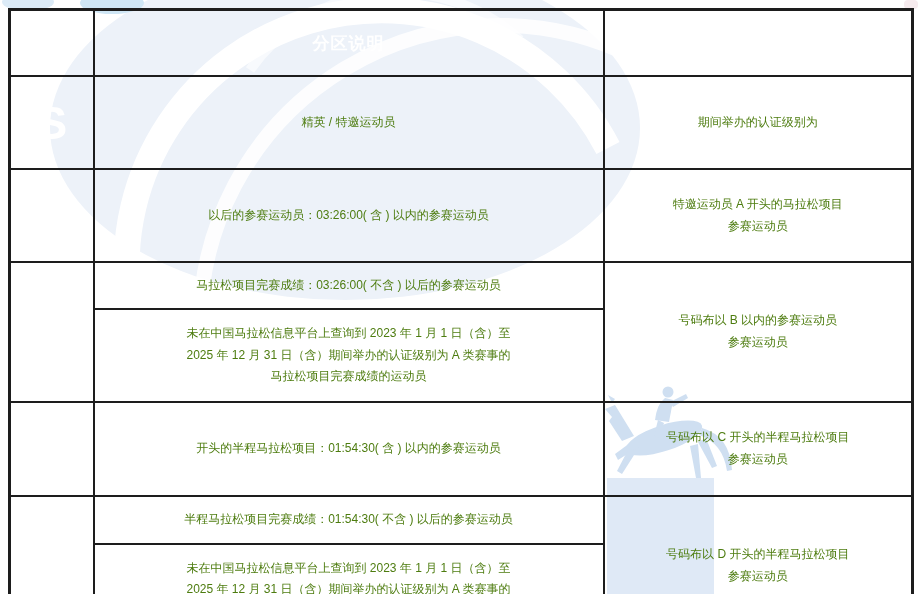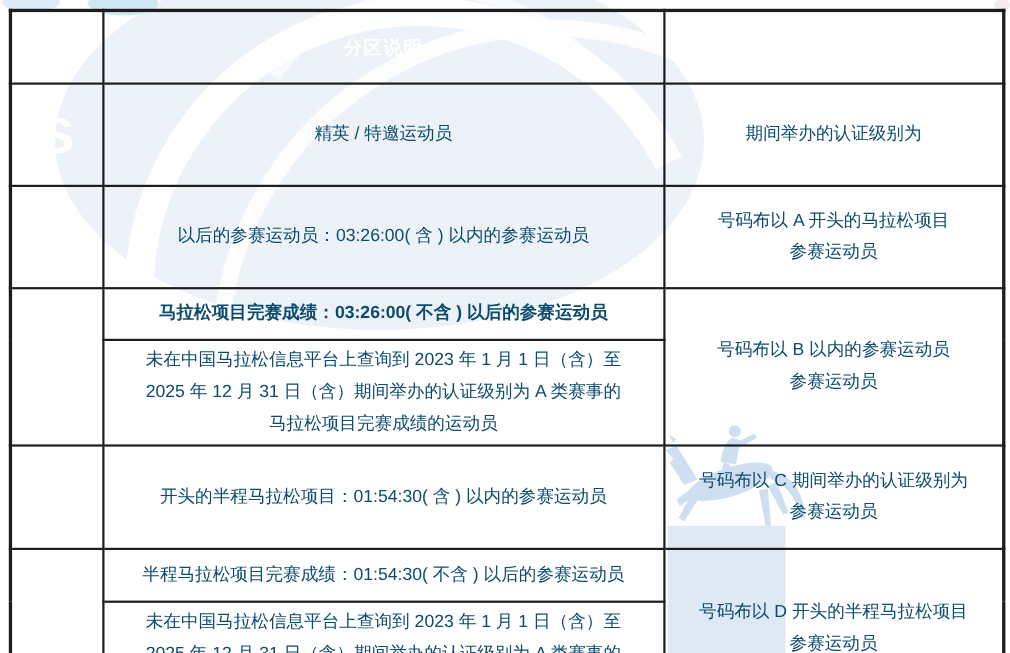--- a/index.html
+++ b/index.html
@@ -28,26 +28,26 @@
     height:56px;letter-spacing:1px;
   }
   .zone-letter{
     color:#ffffff;font-size:46px;font-weight:700;
     font-family:"Liberation Sans",sans-serif;line-height:1;
   }
   .bg-s{background:#8e1182;}
   .bg-ab{background:#d50b15;}
   .bg-cd{background:#1a6ab2;}
   .desc,.ath{
-    font-size:16px;color:#0c4a6e;font-weight:500;
+    font-size:12px;color:#4d7c0f;font-weight:500;
     white-space:pre-line;line-height:1.8;
   }
   .h-s{height:83px;}
   .h-a{height:83px;}
-  .h-b1{height:37px;font-weight:bold;}
+  .h-b1{height:37px;}
   .h-b2{height:83px;}
   .h-c{height:84px;}
   .h-d1{height:38px;margin-top:31px;}
   .h-d2{height:82px;}
 </style>
 </head>
 <body>
 
 <div class="stage">
 
@@ -97,40 +97,40 @@
 
       <tr>
         <td class="zone-letter bg-s h-s">S</td>
         <td class="desc">精英 / 特邀运动员</td>
         <td class="ath">期间举办的认证级别为</td>
       </tr>
 
       <tr>
         <td class="zone-letter bg-ab h-a">A</td>
         <td class="desc">以后的参赛运动员：03:26:00( 含 ) 以内的参赛运动员</td>
-        <td class="ath">号码布以 A 开头的马拉松项目
+        <td class="ath">特邀运动员 A 开头的马拉松项目
 参赛运动员</td>
       </tr>
 
       <tr>
         <td class="zone-letter bg-ab" rowspan="2">B</td>
         <td class="desc h-b1">马拉松项目完赛成绩：03:26:00( 不含 ) 以后的参赛运动员</td>
         <td class="ath" rowspan="2">号码布以 B 以内的参赛运动员
 参赛运动员</td>
       </tr>
       <tr>
         <td class="desc h-b2">未在中国马拉松信息平台上查询到 2023 年 1 月 1 日（含）至
 2025 年 12 月 31 日（含）期间举办的认证级别为 A 类赛事的
 马拉松项目完赛成绩的运动员</td>
       </tr>
 
       <tr>
         <td class="zone-letter bg-cd h-c">C</td>
         <td class="desc">开头的半程马拉松项目：01:54:30( 含 ) 以内的参赛运动员</td>
-        <td class="ath">号码布以 C 期间举办的认证级别为
+        <td class="ath">号码布以 C 开头的半程马拉松项目
 参赛运动员</td>
       </tr>
 
       <tr>
         <td class="zone-letter bg-cd" rowspan="2">D</td>
         <td class="desc h-d1">半程马拉松项目完赛成绩：01:54:30( 不含 ) 以后的参赛运动员</td>
         <td class="ath" rowspan="2">号码布以 D 开头的半程马拉松项目
 参赛运动员</td>
       </tr>
       <tr>

